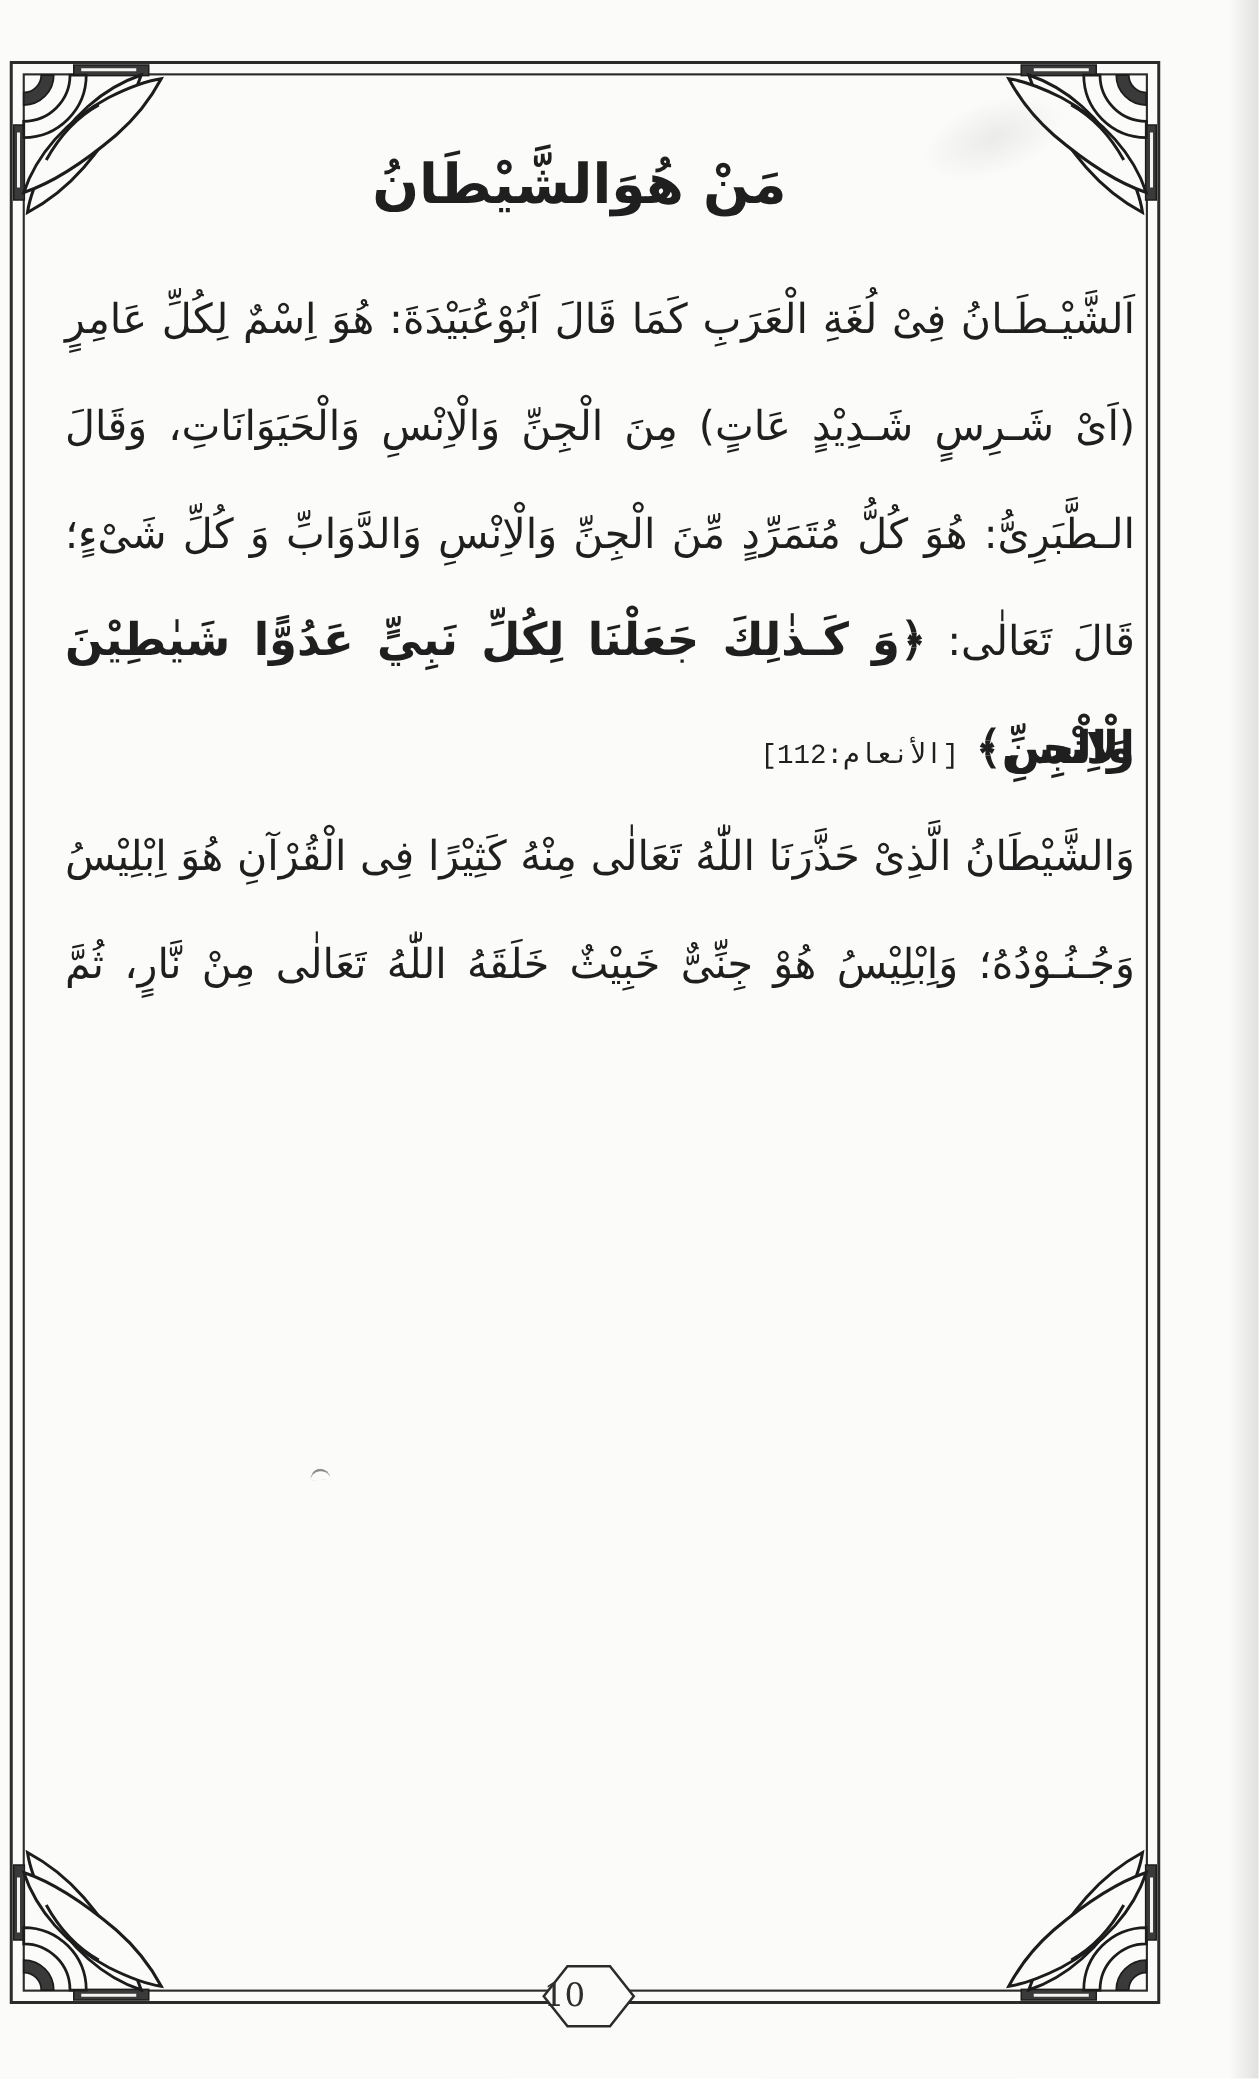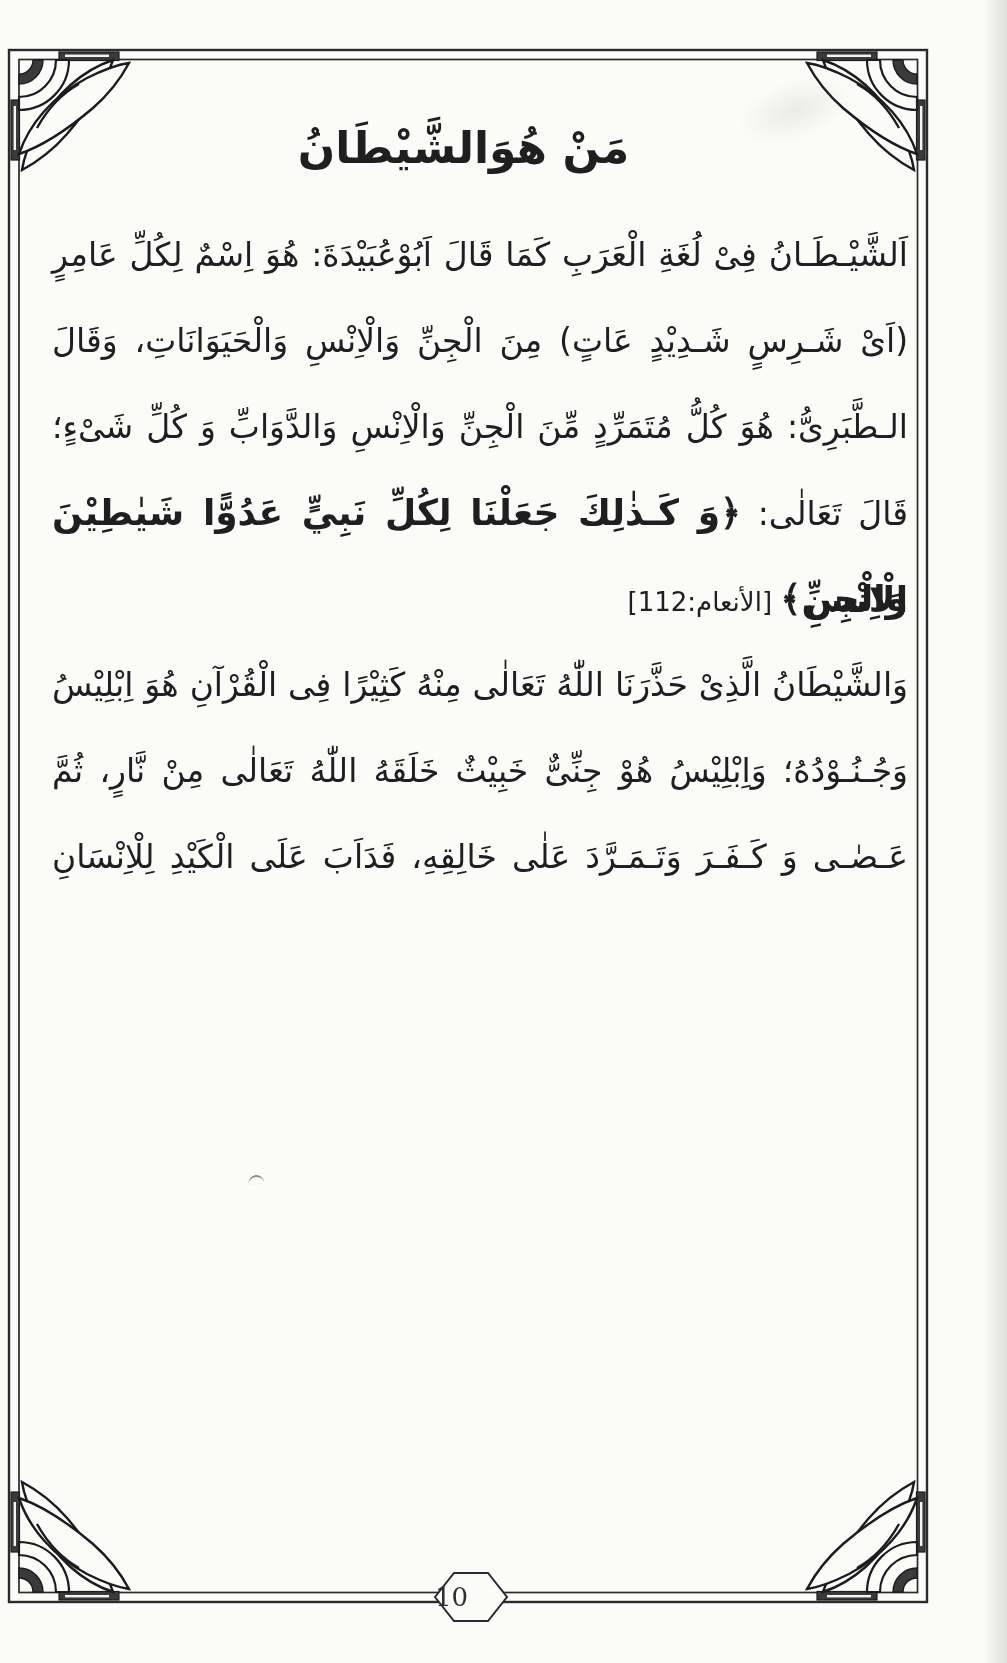--- a/index.html
+++ b/index.html
@@ -45,21 +45,21 @@
     white-space: normal;
     overflow: visible;
   }
   .bodyline.just {
     text-align: justify;
     text-align-last: justify;
   }
   .bodyline.right { text-align: right; }
   .seg-normal { font-weight: normal; }
   .seg-quran  { font-weight: bold; font-size: 36px; }
-  .seg-citation { font-weight: normal; font-size: 26px; }
+  .seg-citation { font-weight: normal; font-size: 22px; font-family: Liberation Mono, monospace; }
   .page-number {
     position: absolute;
     left: 435px; top: 1574px;
     width: 72px; height: 47px;
     line-height: 47px;
     text-align: left;
     font-family: "DejaVu Serif", serif;
     font-size: 26px;
     color: #2e2e2e;
   }
@@ -119,21 +119,20 @@
   <h1 class="page-title">مَنْ هُوَالشَّيْطَانُ</h1>
 
   <div class="body-text">
       <div class="bodyline just"><span class="seg-normal">اَلشَّيْـطَـانُ فِىْ لُغَةِ الْعَرَبِ كَمَا قَالَ اَبُوْعُبَيْدَةَ: هُوَ اِسْمٌ لِكُلِّ عَامِرٍ</span></div>
       <div class="bodyline just"><span class="seg-normal">(اَىْ شَـرِسٍ شَـدِيْدٍ عَاتٍ) مِنَ الْجِنِّ وَالْاِنْسِ وَالْحَيَوَانَاتِ، وَقَالَ</span></div>
       <div class="bodyline just"><span class="seg-normal">الـطَّبَرِىُّ: هُوَ كُلُّ مُتَمَرِّدٍ مِّنَ الْجِنِّ وَالْاِنْسِ وَالدَّوَابِّ وَ كُلِّ شَىْءٍ؛</span></div>
       <div class="bodyline just"><span class="seg-normal">قَالَ تَعَالٰى: </span><span class="seg-quran">﴿وَ كَـذٰلِكَ جَعَلْنَا لِكُلِّ نَبِيٍّ عَدُوًّا شَيٰطِيْنَ الْاِنْسِ</span></div>
       <div class="bodyline right"><span class="seg-quran">وَالْجِنِّ﴾</span><span class="seg-citation"> [الأنعام:112]</span></div>
       <div class="bodyline just"><span class="seg-normal">وَالشَّيْطَانُ الَّذِىْ حَذَّرَنَا اللّٰهُ تَعَالٰى مِنْهُ كَثِيْرًا فِى الْقُرْآنِ هُوَ اِبْلِيْسُ</span></div>
       <div class="bodyline just"><span class="seg-normal">وَجُـنُـوْدُهُ؛ وَاِبْلِيْسُ هُوْ جِنِّىٌّ خَبِيْثٌ خَلَقَهُ اللّٰهُ تَعَالٰى مِنْ نَّارٍ، ثُمَّ</span></div>
-      <div class="bodyline just"><span class="seg-normal">عَـصٰـى وَ كَـفَـرَ وَتَـمَـرَّدَ عَلٰى خَالِقِهِ، فَدَاَبَ عَلَى الْكَيْدِ لِلْاِنْسَانِ</span></div>
     </div>
 
   <div class="page-number">10</div>
 
   <div class="scan-edge-right"></div>
   <div class="scan-smudge-top"></div>
   <div class="scan-tick"></div>
 
 </div>
 

